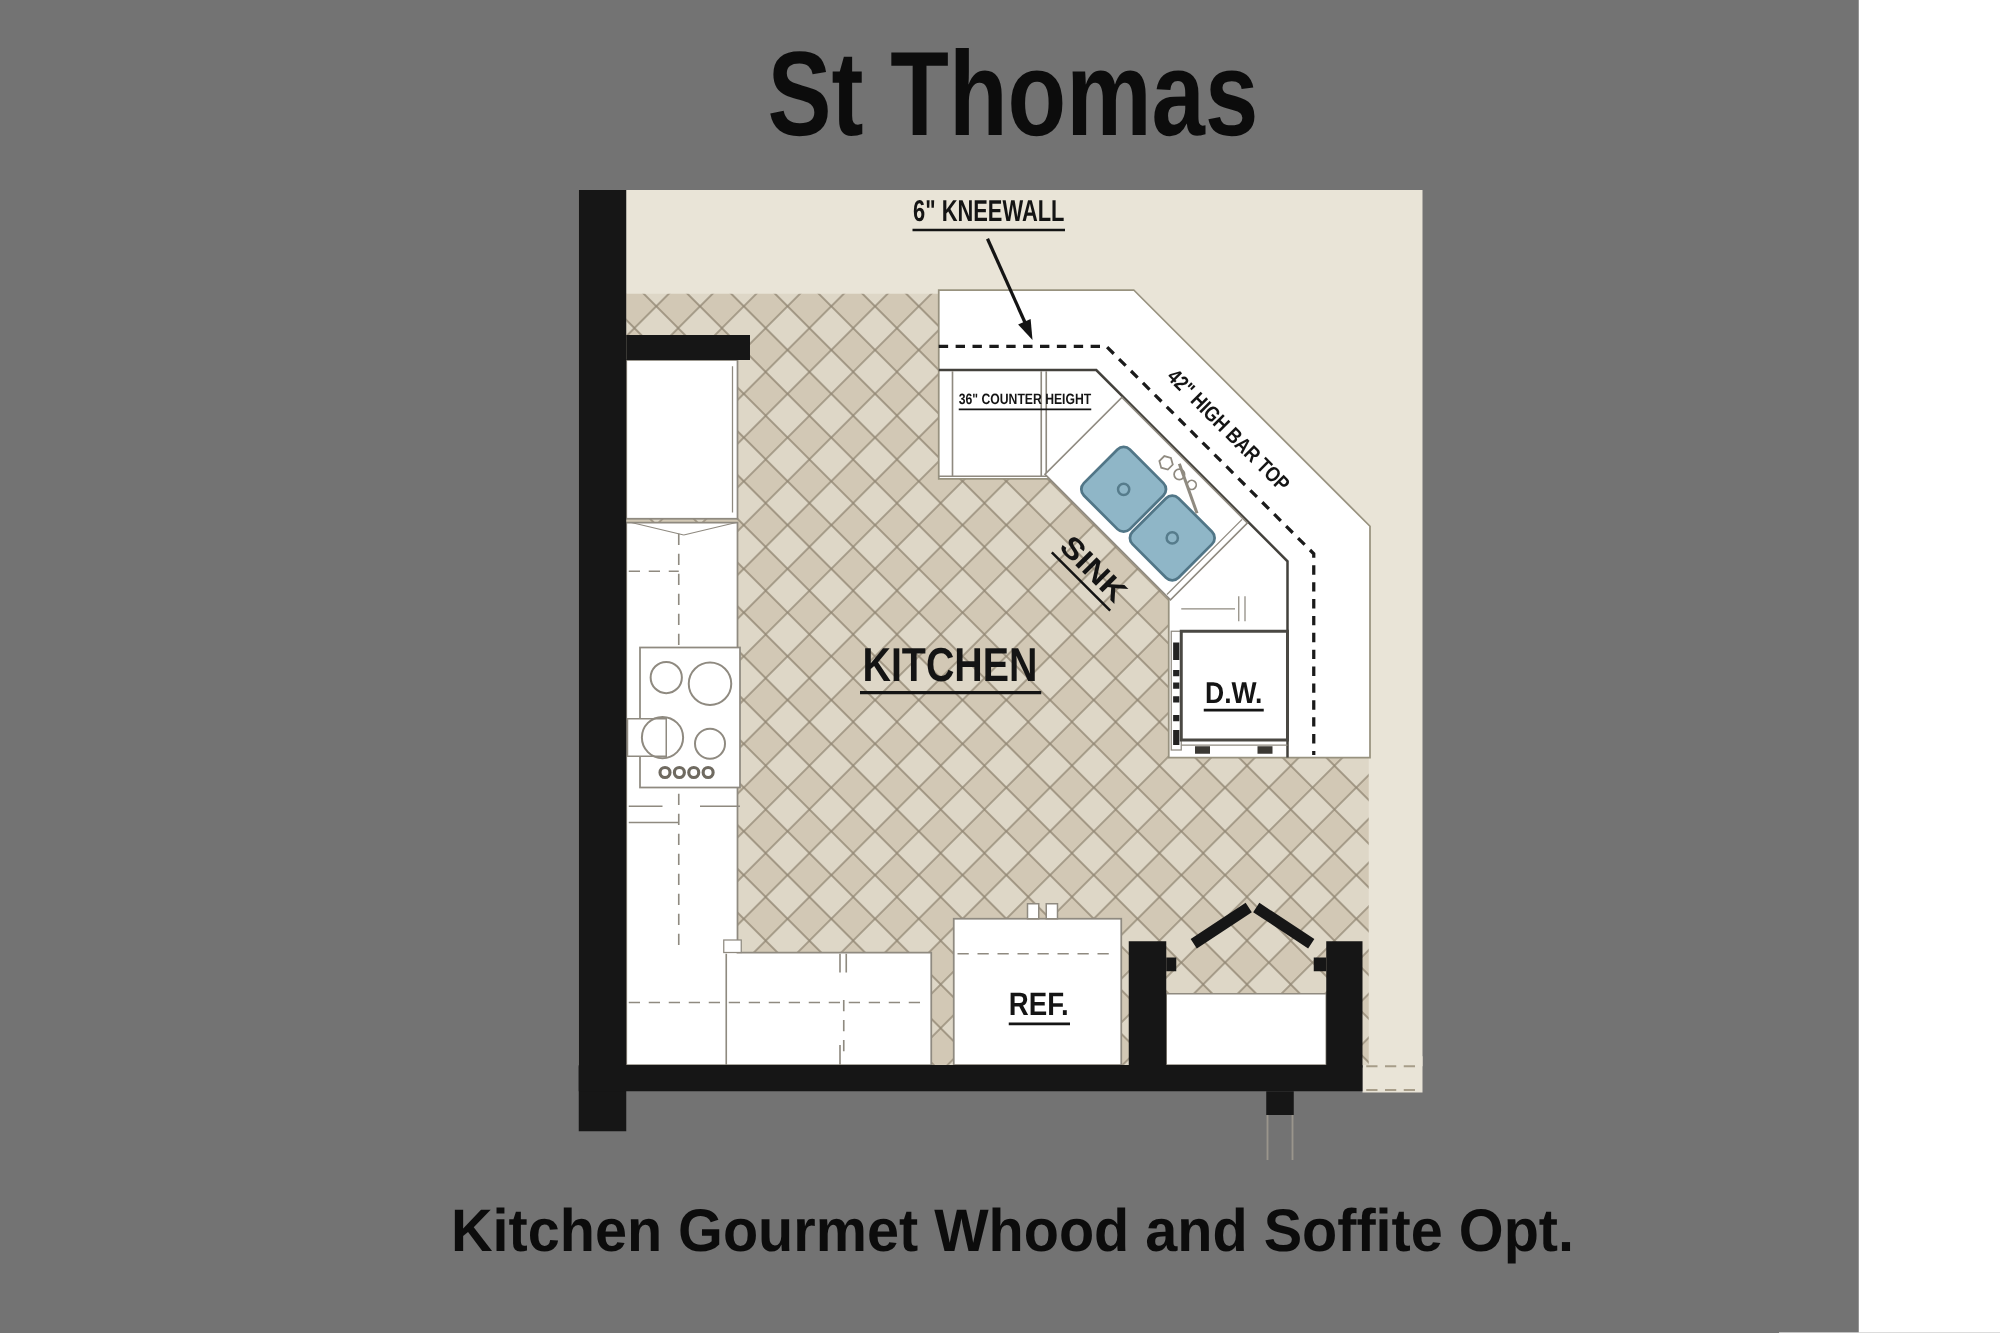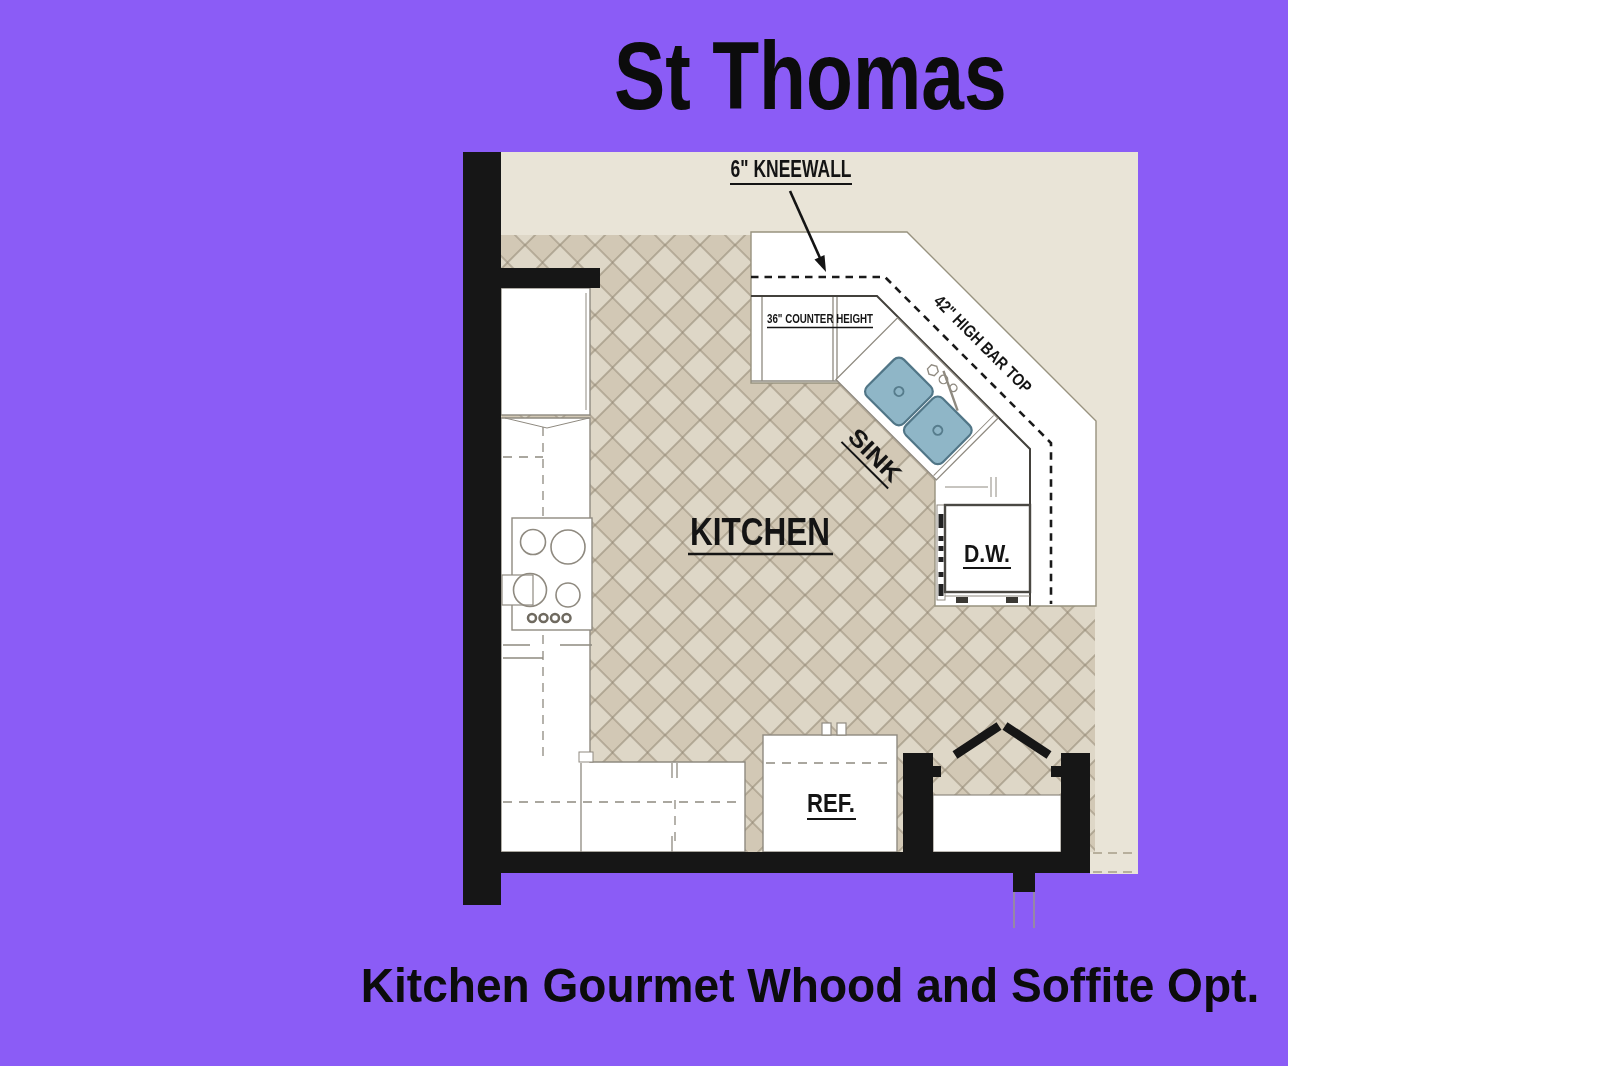--- a/index.html
+++ b/index.html
@@ -1,16 +1,16 @@
 <!DOCTYPE html>
 <html><head>
 <meta charset="utf-8">
 <style>
   html,body{margin:0;padding:0;background:#ffffff;}
-  .page{position:relative;width:1288px;height:1066px;background:#8b5cf6;overflow:hidden;
+  .page{position:relative;width:1487px;height:1066px;background:#737373;overflow:hidden;
         font-family:"Liberation Sans",sans-serif;}
   .title{position:absolute;top:28px;left:0;width:1620px;text-align:center;
          font-weight:bold;font-size:96px;line-height:1;color:#0c0c0c;white-space:nowrap;}
   .title span{display:inline-block;transform:scaleX(0.80);transform-origin:50% 50%;}
   .caption{position:absolute;top:962px;left:0;width:1620px;text-align:center;
            font-weight:bold;font-size:48px;line-height:1;color:#0c0c0c;white-space:nowrap;}
   .caption span{display:inline-block;transform:scaleX(0.96);transform-origin:50% 50%;}
   .watermark{position:absolute;left:1506px;top:520px;font-size:17px;font-weight:500;
              color:#ebebeb;letter-spacing:0.5px;white-space:nowrap;}
   svg{position:absolute;left:0;top:0;}

